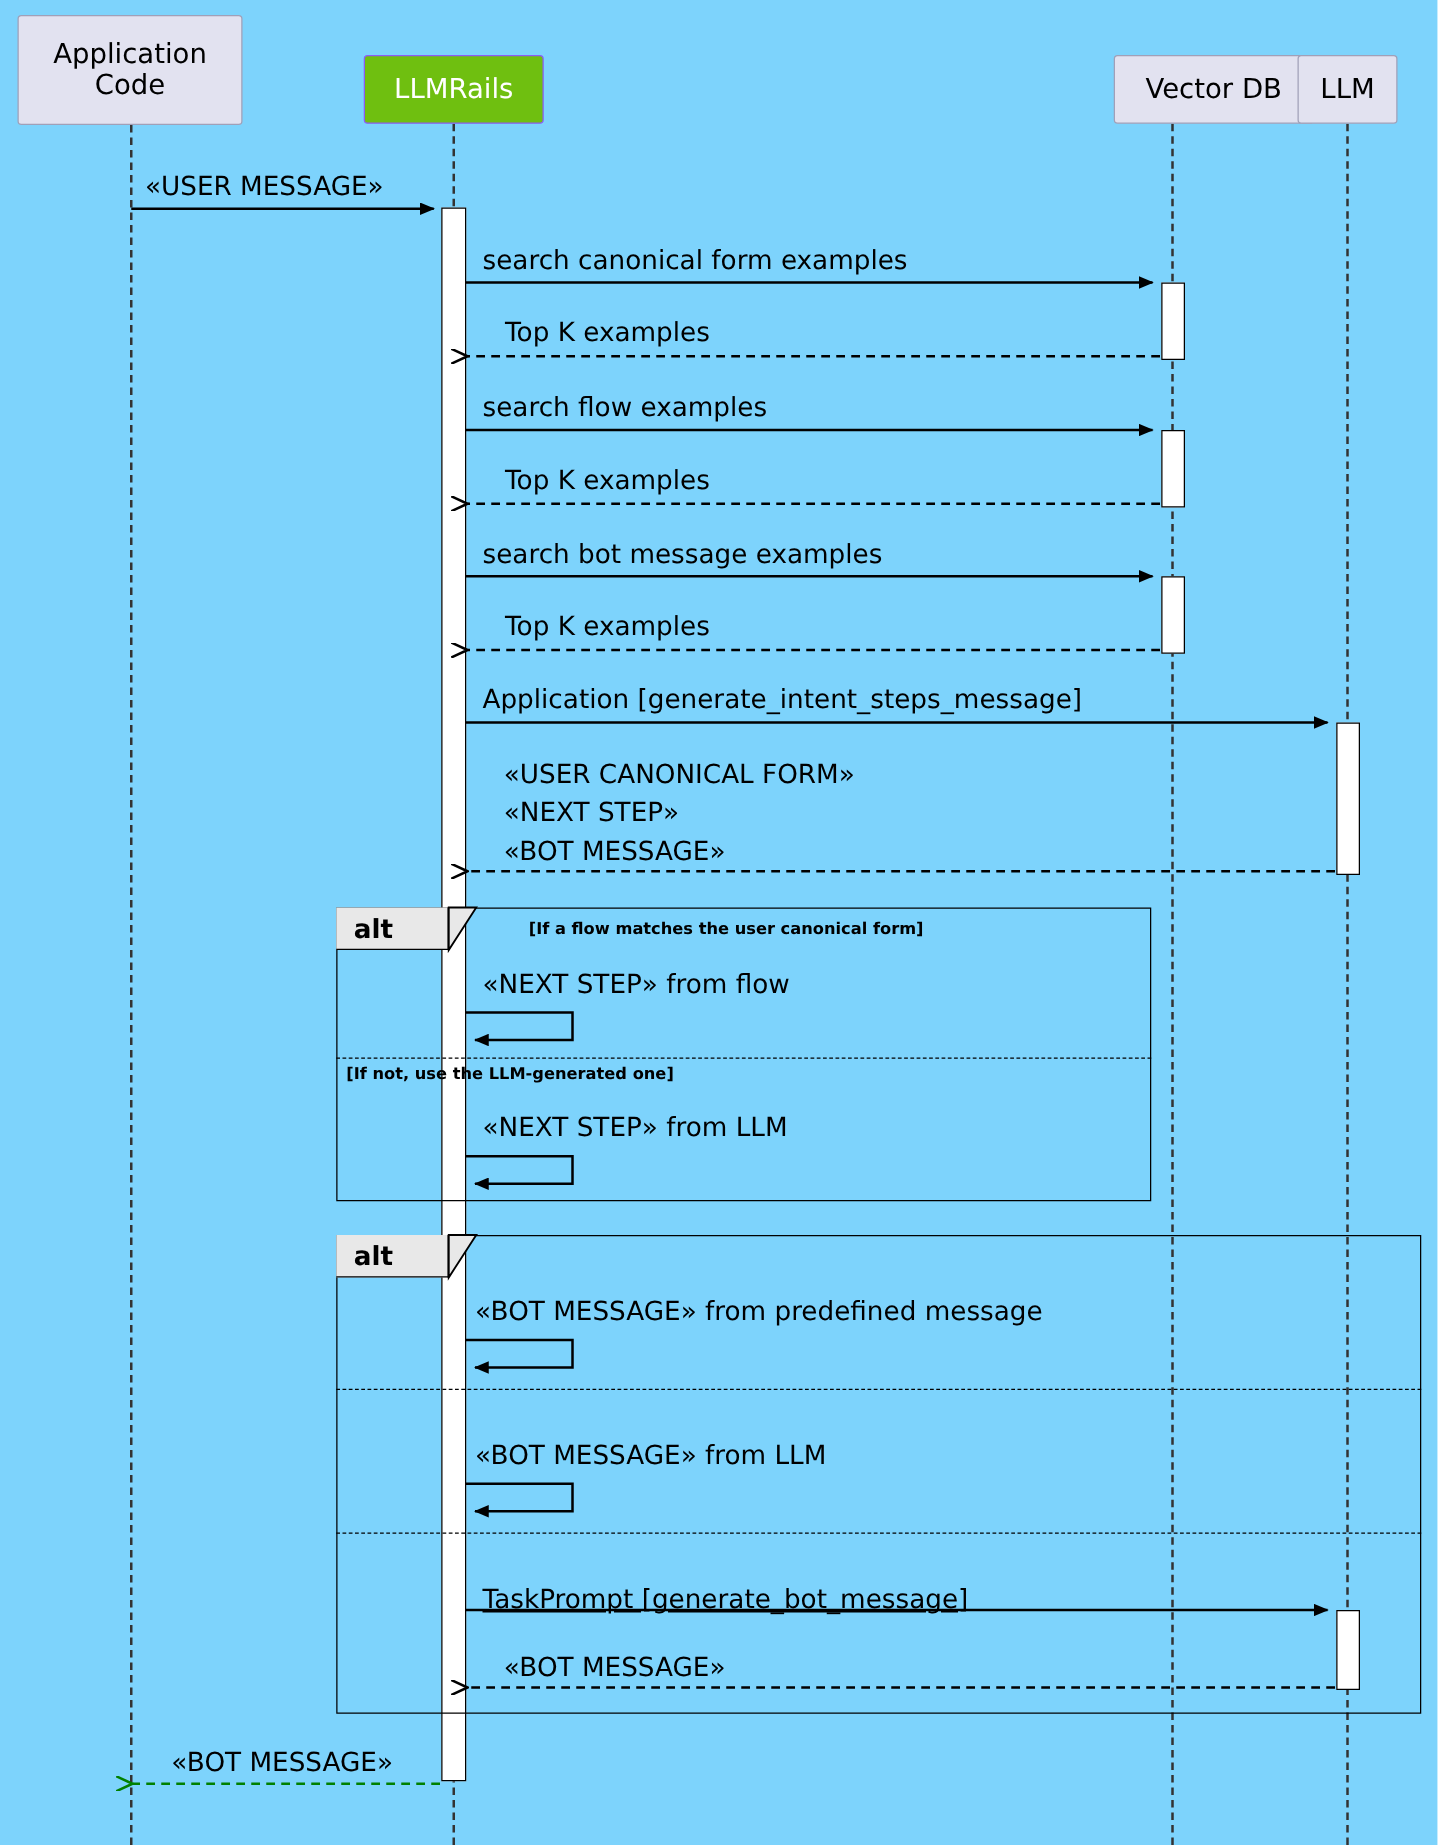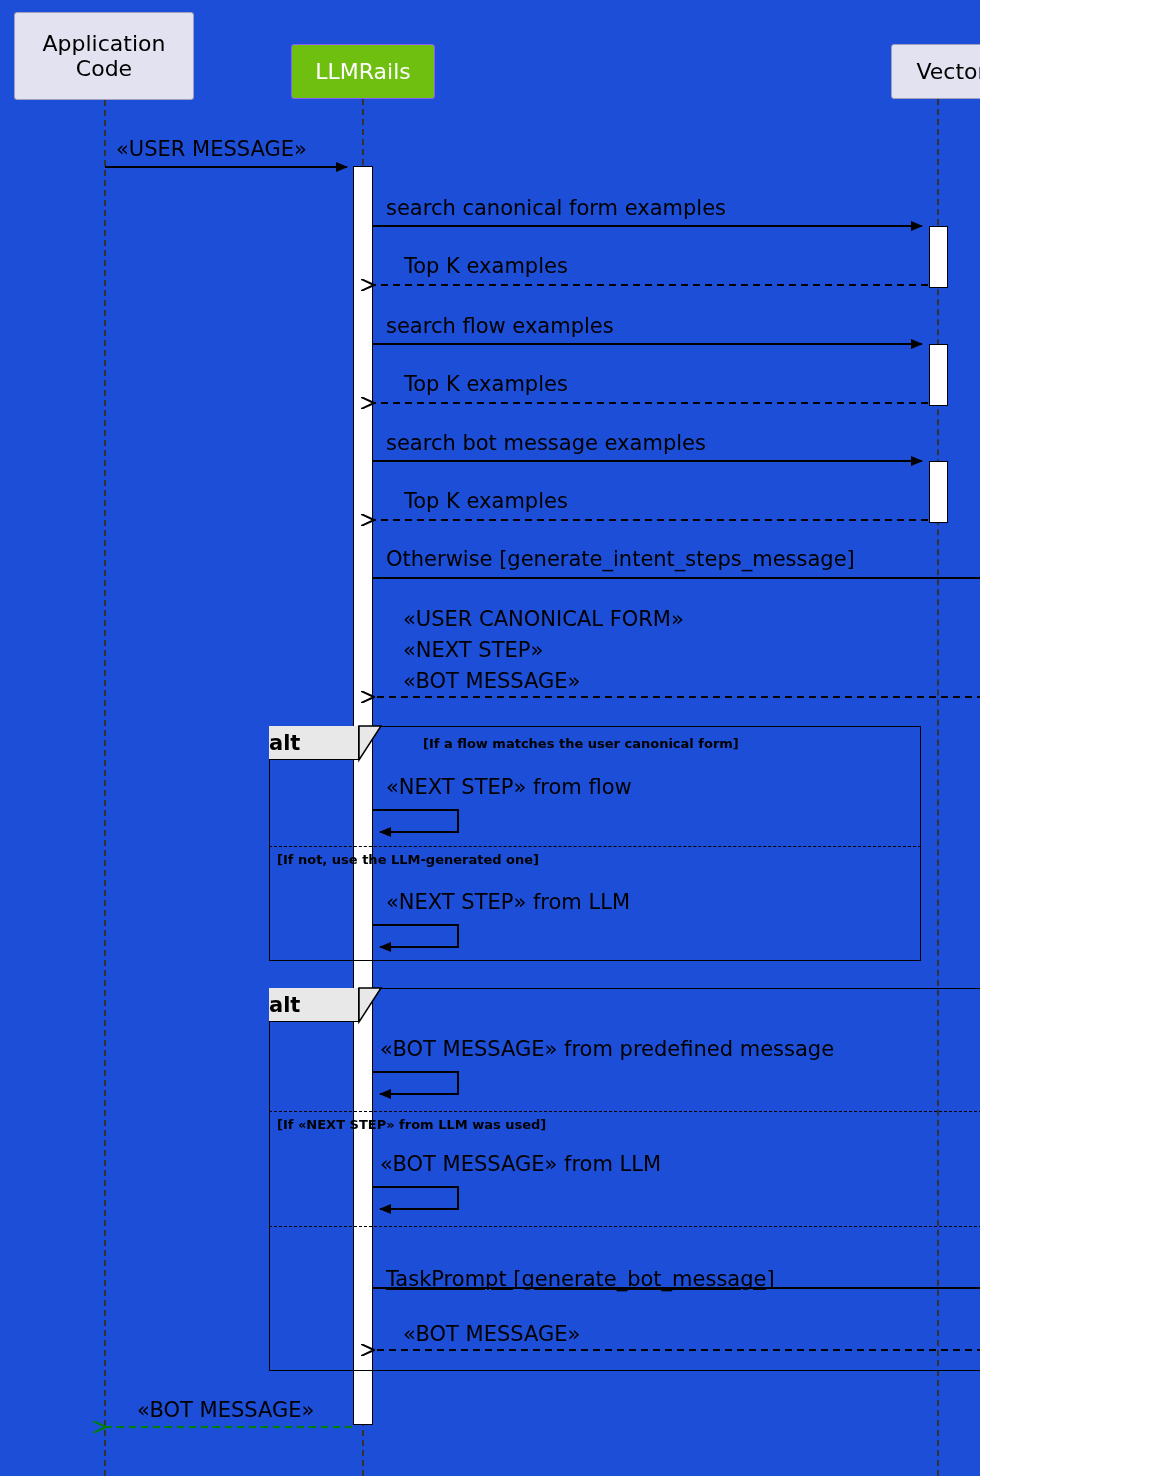--- a/index.html
+++ b/index.html
@@ -2,24 +2,24 @@
 <html><head>
 <meta charset="utf-8">
 <style>
   html, body {
     margin: 0;
     padding: 0;
     background: #ffffff;
   }
   #canvas {
     position: relative;
-    width: 980px;
+    width: 1150px;
     height: 1476px;
     font-family: "DejaVu Sans", sans-serif;
-    background: #1d4ed8;
+    background: #7dd3fc;
     overflow: hidden;
   }
   .participant {
     position: absolute;
     box-sizing: border-box;
     border: 1px solid #a0a0b8;
     background: #e2e2f0;
     border-radius: 3px;
     text-align: center;
     color: #000000;
@@ -61,20 +61,21 @@
     position: absolute;
     box-sizing: border-box;
     background: #e8e8e8;
     border-right: 1.5px solid #000000;
     border-bottom: 1.5px solid #000000;
     font-size: 21px;
     font-weight: bold;
     color: #000000;
     display: flex;
     align-items: center;
+    padding-left: 14px;
   }
   .frame-cond {
     position: absolute;
     font-size: 13px;
     font-weight: bold;
     color: #000000;
     white-space: pre;
   }
   .divider {
     position: absolute;
@@ -115,31 +116,30 @@
 
   <div class="frame" style="left:269px; top:726px; width:652px; height:235px;"></div>
   <div class="frame-tab" style="left:269px; top:726px; width:90px; height:34px;">alt</div>
   <div class="frame-cond" style="left:423px; top:736px;">[If a flow matches the user canonical form]</div>
   <div class="divider" style="left:269px; top:846px; width:652px;"></div>
   <div class="frame-cond" style="left:277px; top:852px;">[If not, use the LLM-generated one]</div>
 
   <div class="frame" style="left:269px; top:988px; width:868px; height:383px;"></div>
   <div class="frame-tab" style="left:269px; top:988px; width:90px; height:34px;">alt</div>
   <div class="divider" style="left:269px; top:1111px; width:868px;"></div>
-  <div class="frame-cond" style="left:277px; top:1117px;">[If «NEXT STEP» from LLM was used]</div>
   <div class="divider" style="left:269px; top:1226px; width:868px;"></div>
 
   <div class="msg-label" style="left:116px; top:137px;">«USER MESSAGE»</div>
   <div class="msg-label" style="left:386px; top:196px;">search canonical form examples</div>
   <div class="msg-label" style="left:404px; top:254px;">Top K examples</div>
   <div class="msg-label" style="left:386px; top:314px;">search flow examples</div>
   <div class="msg-label" style="left:404px; top:372px;">Top K examples</div>
   <div class="msg-label" style="left:386px; top:431px;text-align:right;">search bot message examples</div>
   <div class="msg-label" style="left:404px; top:489px;">Top K examples</div>
-  <div class="msg-label" style="left:386px; top:547px;">Otherwise [generate_intent_steps_message]</div>
+  <div class="msg-label" style="left:386px; top:547px;">Application [generate_intent_steps_message]</div>
   <div class="msg-label" style="left:403px; top:607px;">«USER CANONICAL FORM»</div>
   <div class="msg-label" style="left:403px; top:638px;">«NEXT STEP»</div>
   <div class="msg-label" style="left:403px; top:669px;">«BOT MESSAGE»</div>
   <div class="msg-label" style="left:386px; top:775px;">«NEXT STEP» from flow</div>
   <div class="msg-label" style="left:386px; top:890px;">«NEXT STEP» from LLM</div>
   <div class="msg-label" style="left:380px; top:1037px;">«BOT MESSAGE» from predefined message</div>
   <div class="msg-label" style="left:380px; top:1152px;">«BOT MESSAGE» from LLM</div>
   <div class="msg-label" style="left:386px; top:1267px;text-decoration:underline;">TaskPrompt [generate_bot_message]</div>
   <div class="msg-label" style="left:403px; top:1322px;">«BOT MESSAGE»</div>
   <div class="msg-label" style="left:137px; top:1398px;">«BOT MESSAGE»</div>

